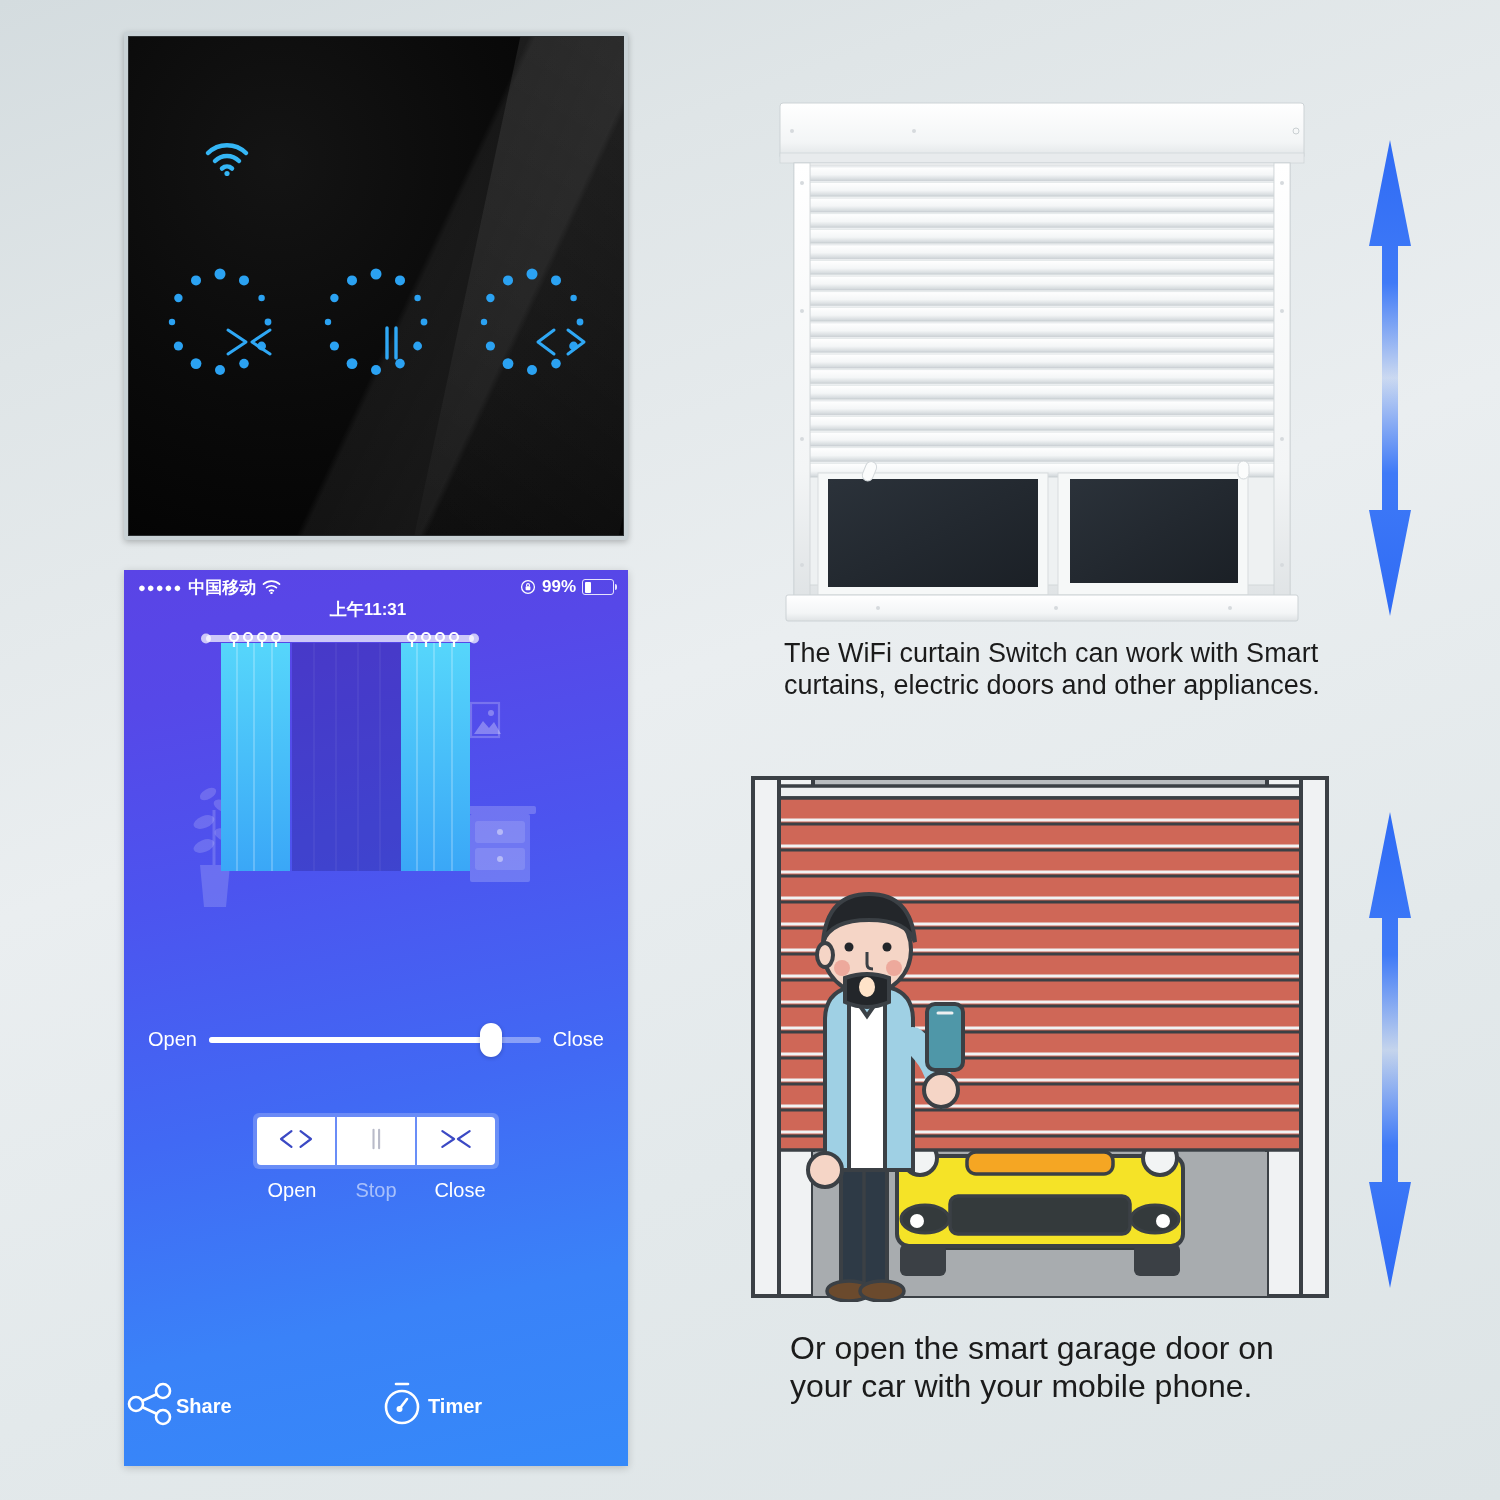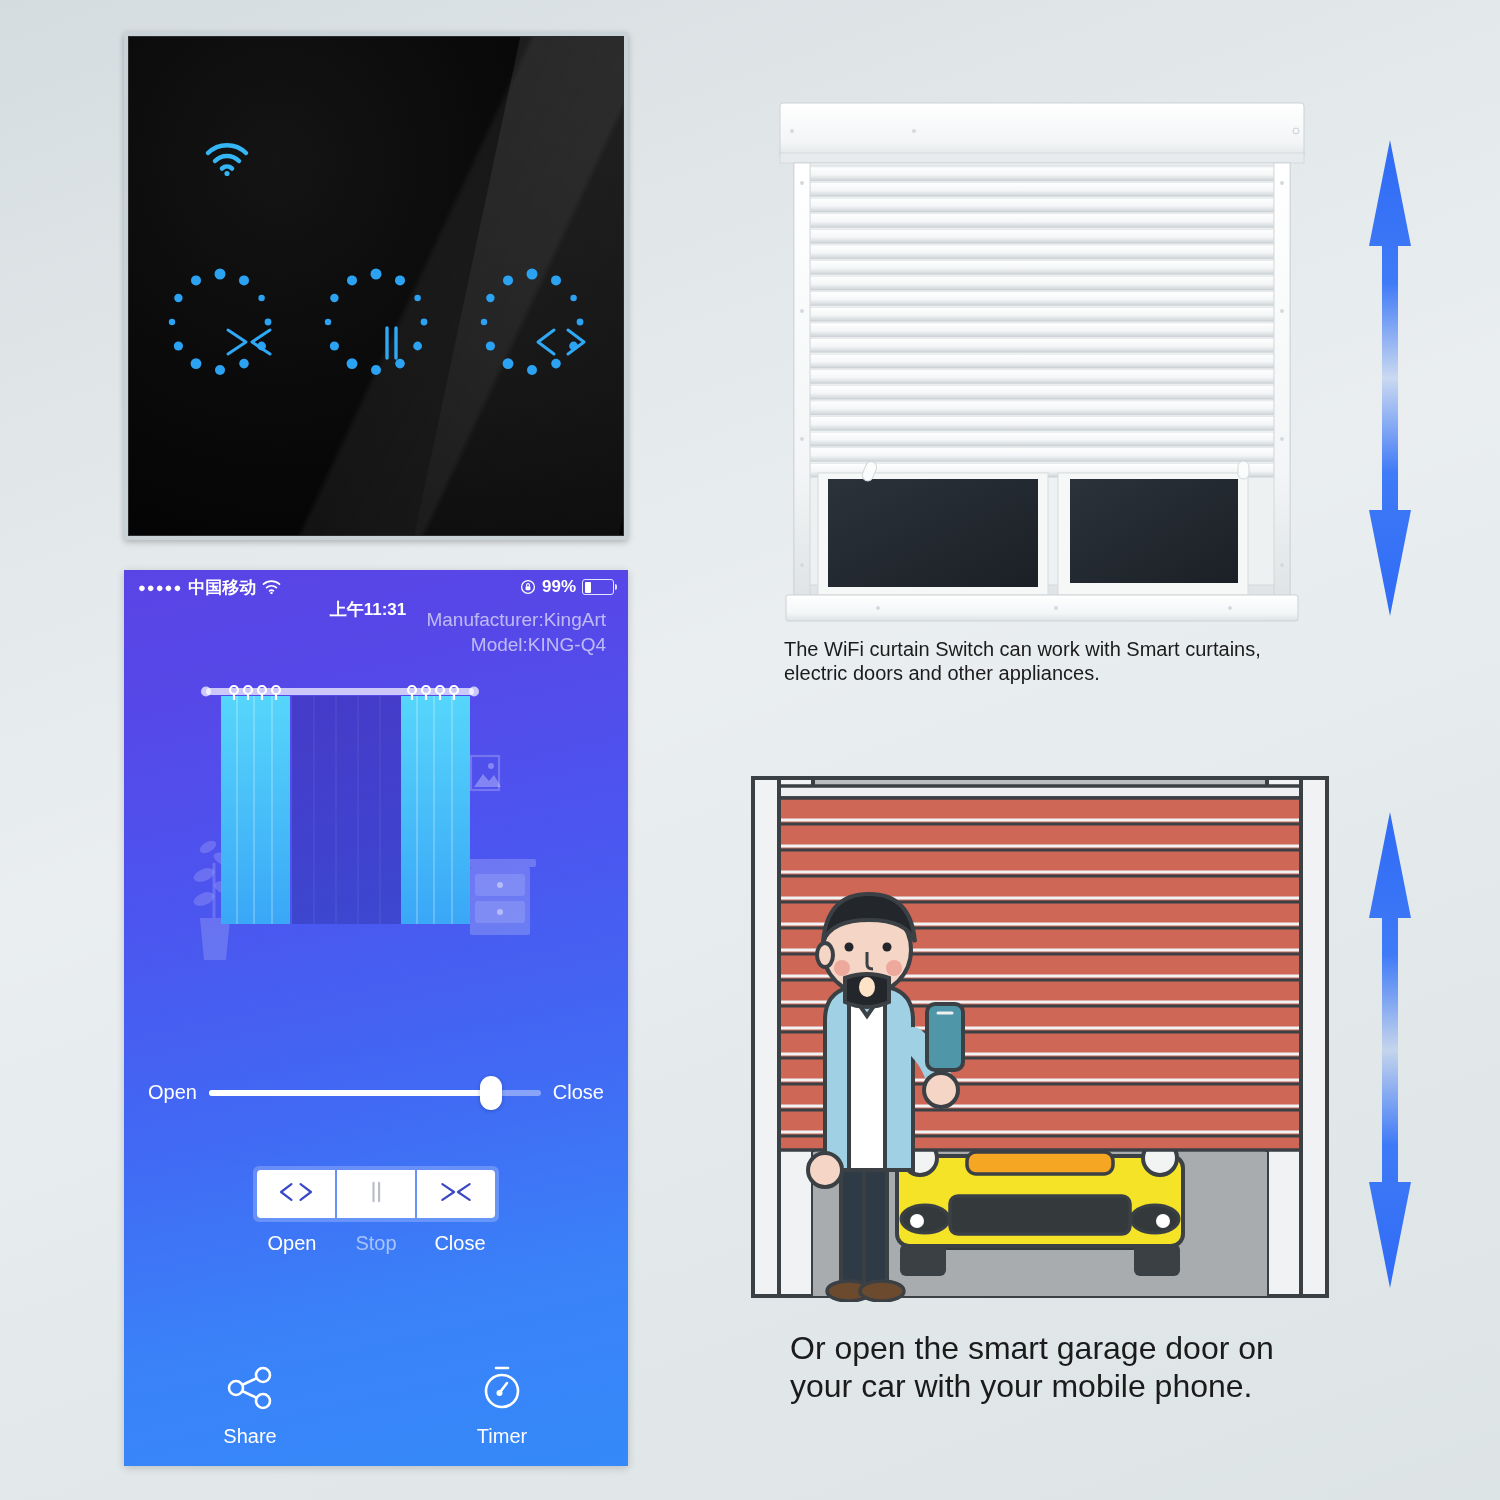--- a/index.html
+++ b/index.html
@@ -81,25 +81,25 @@
   .ctrl-group{display:flex;background:rgba(255,255,255,.22);padding:4px;border-radius:6px;gap:2px;}
   .ctrl-btn{width:78px;height:48px;background:#fff;display:flex;align-items:center;justify-content:center;}
   .ctrl-btn:first-child{border-radius:4px 0 0 4px;}
   .ctrl-btn:last-child{border-radius:0 4px 4px 0;}
   .ctrl-labels{display:flex;justify-content:center;gap:2px;margin-top:10px;}
   .ctrl-labels span{width:82px;text-align:center;color:#fff;font-size:20px;}
   .ctrl-labels span.dim{color:rgba(255,255,255,.55);}
 
   
   .bottombar{position:absolute;left:0;right:0;bottom:0;height:120px;display:flex;align-items:center;}
-  .bb-item{flex:1;display:flex;flex-direction:column;align-items:center;gap:8px;color:#fff;font-size:20px;}
+  .bb-item{flex:1;display:flex;flex-direction:row;align-items:center;gap:0;color:#fff;font-size:20px;font-weight:bold;}
 
   
   #window-img{left:778px;top:95px;width:528px;height:530px;}
-  #caption-1{left:784px;top:638px;width:540px;color:#1b1b1b;font-size:20px;line-height:1.18;}
+  #caption-1{left:784px;top:638px;width:540px;color:#1b1b1b;font-size:27px;line-height:1.18;}
   #garage-img{left:745px;top:772px;width:590px;height:530px;}
   #caption-2{left:790px;top:1330px;width:520px;color:#1b1b1b;font-size:32px;line-height:1.18;}
   #arrow-1{left:1358px;top:138px;width:64px;height:480px;}
   #arrow-2{left:1358px;top:810px;width:64px;height:480px;}
 </style>
 </head>
 <body>
 
 <div class="abs" id="switch-panel">
   <div id="switch-glass">
@@ -223,24 +223,20 @@
         </svg>
       </span>
       <span>99%</span>
       <span class="batt">
           <i style="width: 21%;"></i>
         </span>
     </div>
   </div>
 
 
-  <div class="meta">
-    <div>Manufacturer:KingArt</div>
-    <div>Model:KING-Q4</div>
-  </div>
 
   <div class="illus">
     <svg width="504" height="300" viewBox="0 0 504 300">
       <defs>
         <linearGradient id="curtGrad" x1="0" y1="0" x2="0" y2="1">
           <stop offset="0%" stop-color="#56d6fb"></stop>
             <stop offset="100%" stop-color="#3aa7f7"></stop>
         </linearGradient>
       </defs>
 

